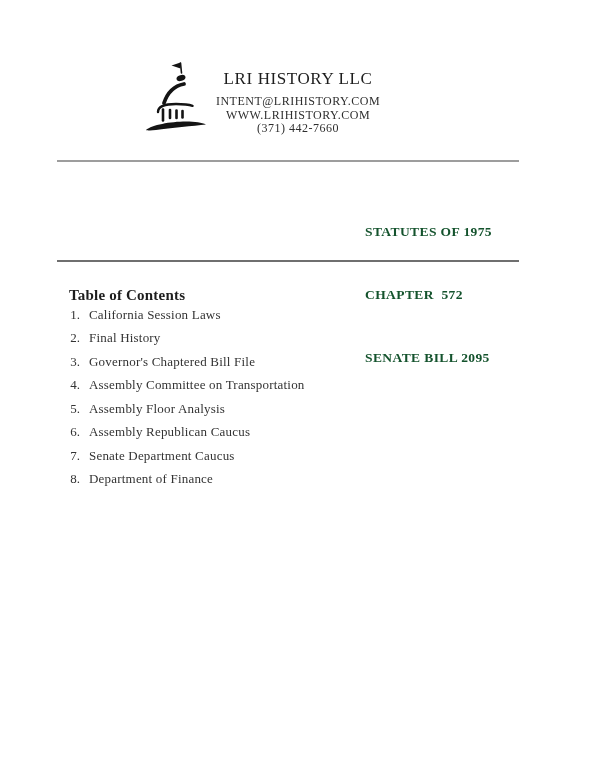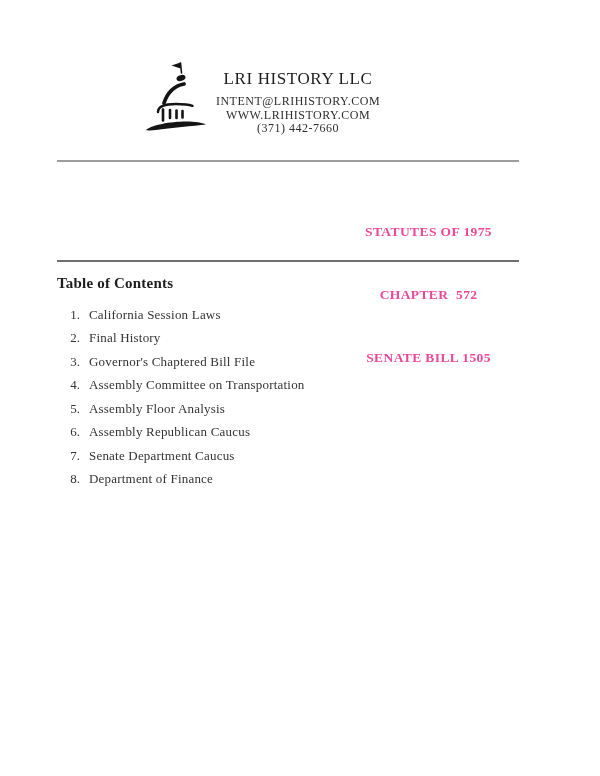--- a/index.html
+++ b/index.html
@@ -58,35 +58,35 @@
     padding: 0;
   }
   .rule-1 { top: 160px; background: #9d9d9d; }
   .rule-2 { top: 260px; background: #6f6f6f; }
 
   
   .reference {
     position: absolute;
     top: 179px;
     right: 108px;
-    text-align: center;
+    text-align: left;
     font-weight: bold;
     font-size: 13.5px;
     line-height: 21px;
     letter-spacing: 0.4px;
-    color: #ec4899;
+    color: #14532d;
     white-space: pre; 
   }
 
   
   .toc-heading {
     position: absolute;
     left: 57px;
     top: 275px;
-    margin: 0;
+    margin: 12px;
     font-size: 15px;
     font-weight: bold;
     letter-spacing: 0.2px;
     color: #1d1d1d;
   }
   .toc-list {
     position: absolute;
     left: 57px;
     top: 303px;
     margin: 0;
@@ -150,21 +150,21 @@
       <div class="contact">WWW.LRIHISTORY.COM</div>
       <div class="contact">(371) 442-7660</div>
     </div>
   </header>
 
   <hr class="rule rule-1">
 
   <div class="reference">
     <div>STATUTES OF 1975</div>
     <div>CHAPTER  572</div>
-    <div>SENATE BILL 1505</div>
+    <div>SENATE BILL 2095</div>
   </div>
 
   <hr class="rule rule-2">
 
   <main>
     <h1 class="toc-heading">Table of Contents</h1>
     <ol class="toc-list">
       <li class="toc-item">
         <span class="toc-num">1.</span>
         <span class="toc-label">California Session Laws</span>

